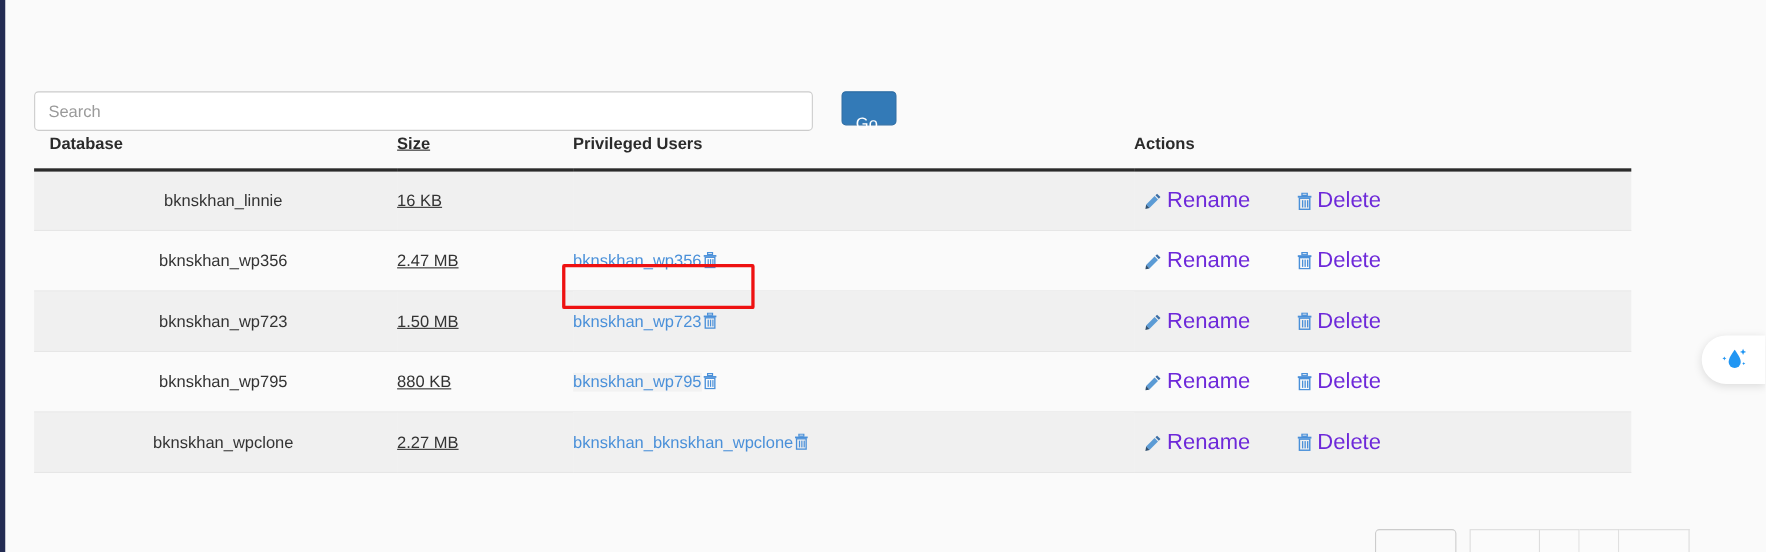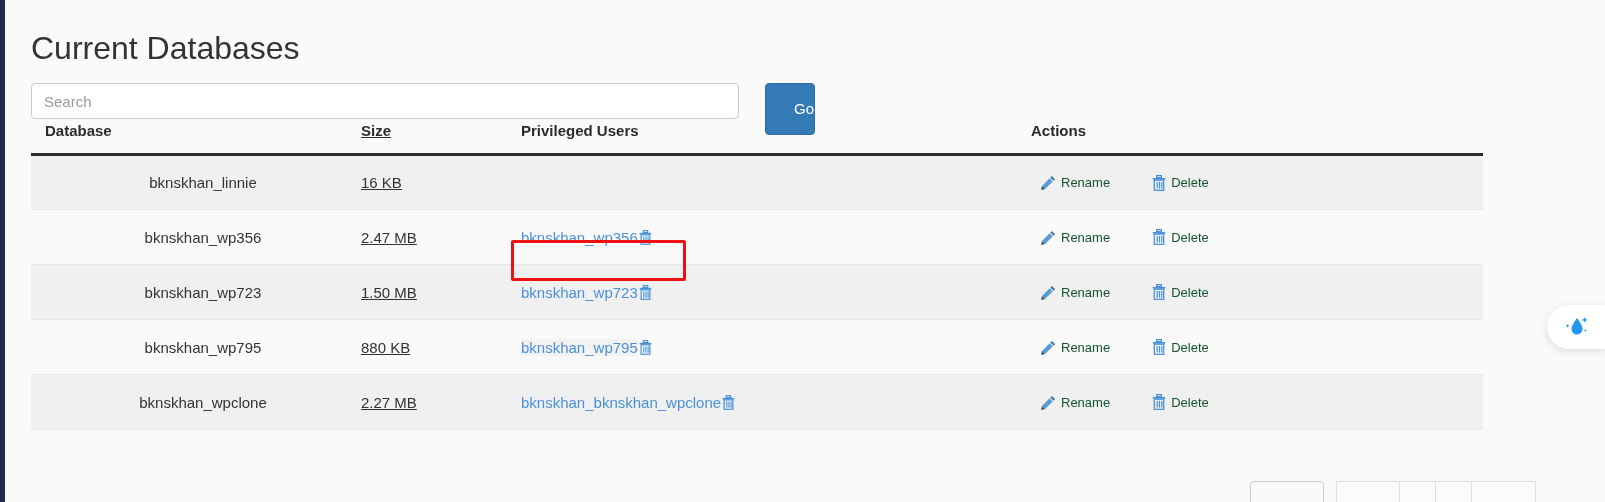--- a/index.html
+++ b/index.html
@@ -62,31 +62,31 @@
     font-size: 15px;
     font-family: "Liberation Sans", sans-serif;
     color: #555555;
     outline: none;
   }
   #search-input::placeholder { color: #9a9a9a; }
 
   #go-button {
     position: absolute;
     left: 734px; top: 0;
-    width: 50px; height: 52px;
+    width: 50px; height: 31px;
     background: #337ab7;
     border: 1px solid #2e6da4;
     border-radius: 4px;
     color: #ffffff;
     font-size: 15px;
     font-family: "Liberation Sans", sans-serif;
     line-height: 34px;
-    text-align: right;
+    text-align: left;
     cursor: pointer;
-    padding: 0;
+    padding: 12px;
   }
 
   
   #db-table {
     position: absolute;
     left: 26px; top: 122px;
     width: 1452px;
     border-collapse: collapse;
     table-layout: fixed;
   }
@@ -141,22 +141,22 @@
   .actions-wrap {
     display: flex;
     align-items: center;
     gap: 42px;
     padding-left: 10px;
   }
   .action {
     display: inline-flex;
     align-items: center;
     gap: 5px;
-    color: #14532d;
-    font-size: 13px;
+    color: #6d28d9;
+    font-size: 20px;
     cursor: pointer;
     text-decoration: none;
   }
 
   
   #highlight-box {
     position: absolute;
     left: 506px; top: 240px;
     width: 175px; height: 41px;
     border: 3px solid #ee1111;
@@ -209,21 +209,20 @@
 </style>
 </head>
 <body>
 
 <div id="root">
 
   <div id="left-rail"></div>
 
   <div id="content">
 
-    <div id="page-title">Current Databases</div>
 
     <div id="search-row">
       <input id="search-input" type="text" placeholder="Search" style="">
       <button id="go-button">Go</button>
     </div>
 
     <table id="db-table">
       <thead>
         <tr>
           <th class="col-db">Database</th>

